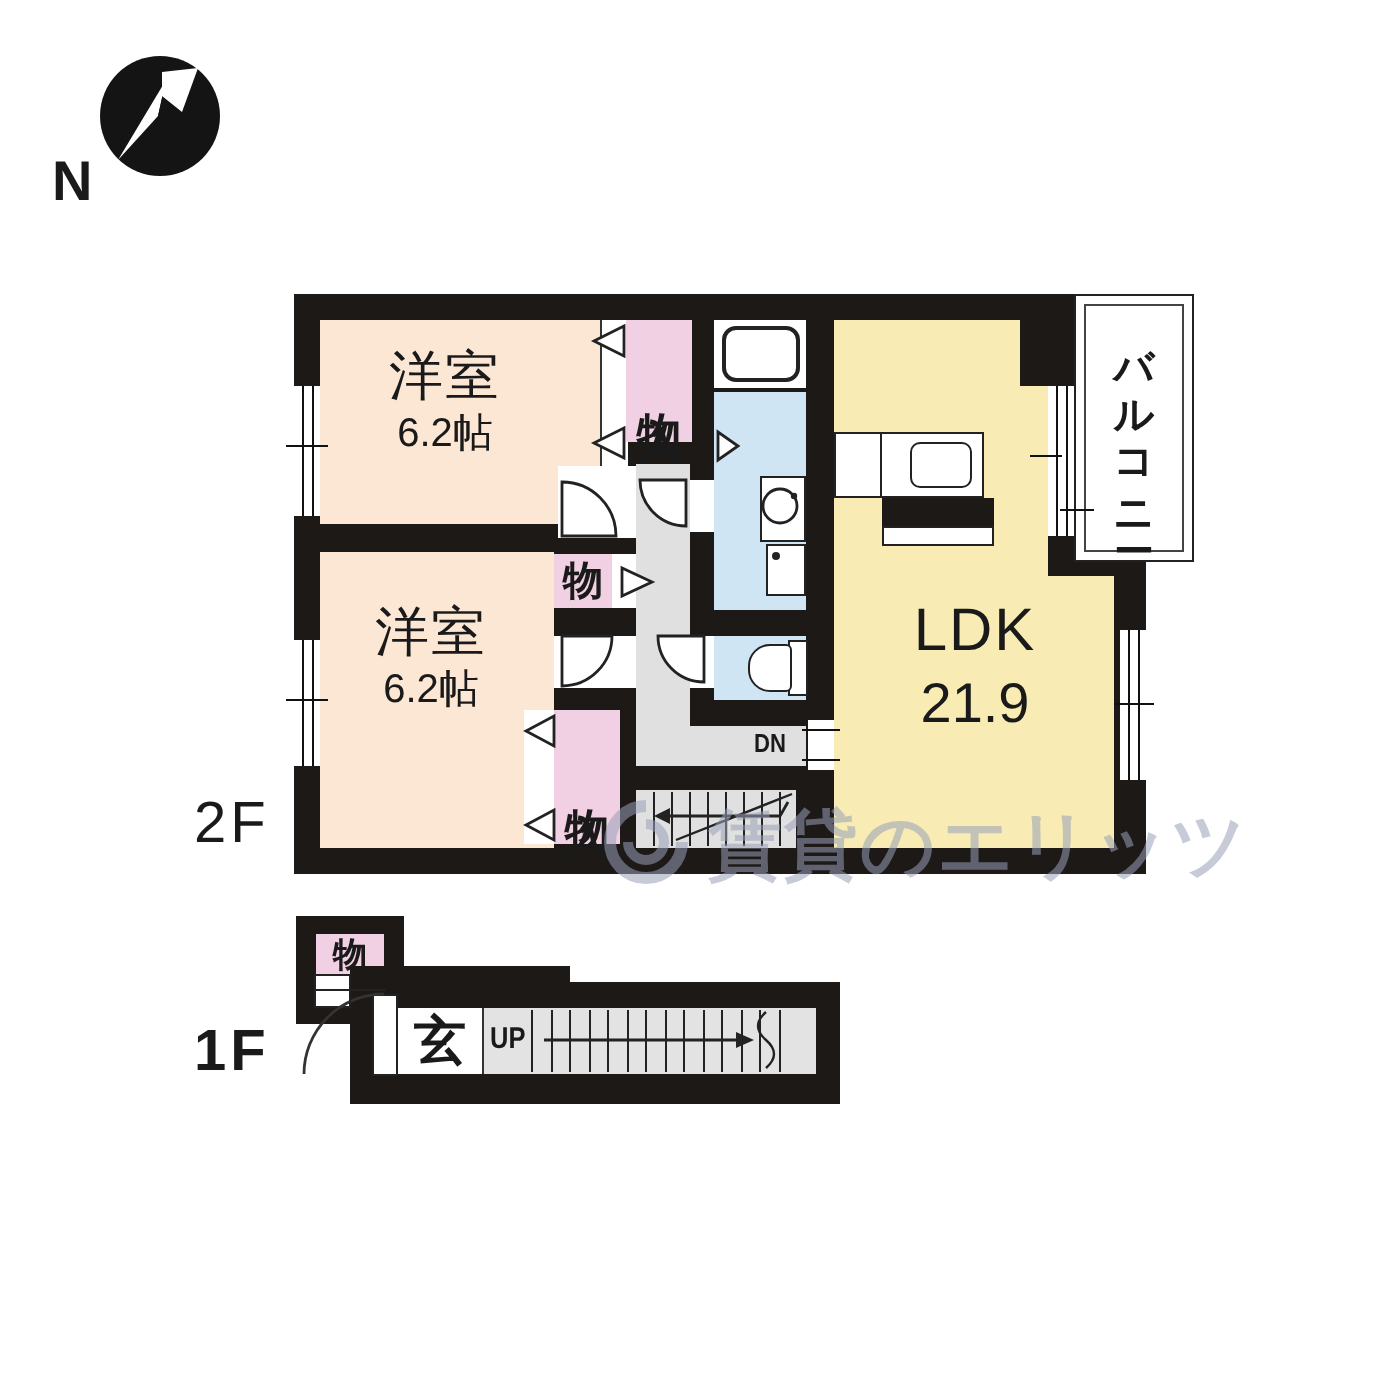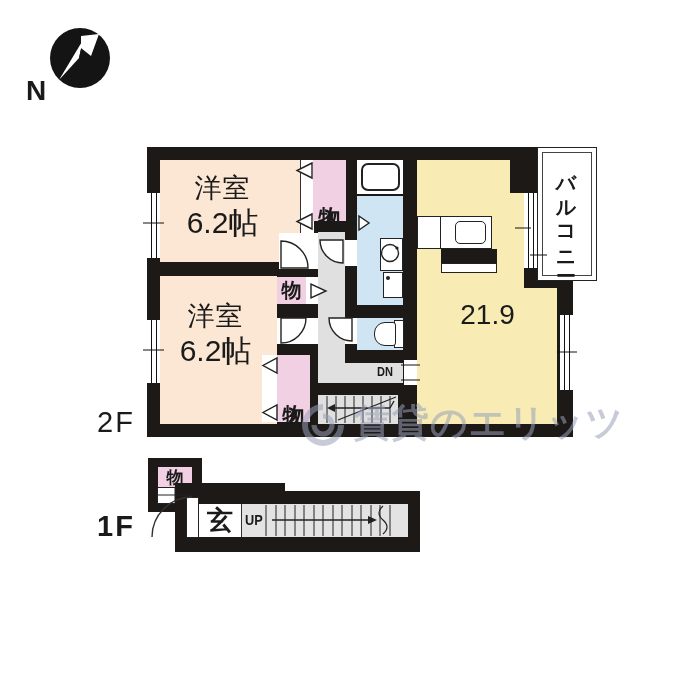--- a/index.html
+++ b/index.html
@@ -10,43 +10,43 @@
   .peach{background:#fbe7d4;}
   .pink{background:#f2d0e3;}
   .yellow{background:#f8ecb4;}
   .blue{background:#cfe5f3;}
   .gray{background:#e0e0e0;}
   .white{background:#ffffff;}
   .fx{position:absolute;background:#fff;border:2px solid #222;box-sizing:border-box;}
   .fx1{position:absolute;background:#fff;border:1.5px solid #222;box-sizing:border-box;}
   .lbl{position:absolute;text-align:center;line-height:1.22;white-space:nowrap;}
   .room-name{font-size:27px;font-weight:500;letter-spacing:1px;display:block;}
-  .room-size{font-size:30px;font-weight:500;display:block;}
+  .room-size{font-size:20px;font-weight:500;display:block;}
   .vtext{writing-mode:vertical-rl;text-orientation:upright;letter-spacing:3px;font-weight:600;}
   .closet-lbl{position:absolute;inset:0;display:flex;align-items:center;justify-content:center;}
   .floor-lbl{position:absolute;font-size:29px;font-weight:500;letter-spacing:2px;}
   .small-b{font-weight:700;transform:scaleX(.85);transform-origin:left center;display:inline-block;}
   .win-v{position:absolute;background:#fff;}
   .win-v i{position:absolute;top:0;bottom:0;width:1.2px;background:#111;}
   svg{position:absolute;left:0;top:0;pointer-events:none;}
-  .wm{position:absolute;left:300px;top:398px;display:flex;align-items:flex-end;opacity:.55;}
+  .wm{position:absolute;left:300px;top:398px;display:flex;align-items:flex-start;opacity:.55;}
   .wm-text{font-size:37px;font-weight:700;color:#99a1b8;letter-spacing:1px;margin-left:8px;}
 </style>
 </head>
 <body>
 
 <svg width="90" height="95" style="left:35px;top:18px;">
   <circle cx="45" cy="40" r="30" fill="#141414"></circle>
   <polygon points="24,62 48,22 44,40" fill="#fff"></polygon>
   <polygon points="48,22 62,30 44,40" fill="#141414"></polygon>
   <polygon points="46,18 64,16 56,38 46,30" fill="#fff"></polygon>
 </svg>
 <div class="lbl" style="left:26px;top:74px;font-size:28px;font-weight:700;">N</div>
 
-<div class="floor-lbl" style="left:97px;top:406px;">2F</div>
+<div class="floor-lbl" style="left:97px;top:396px;">2F</div>
 <div class="floor-lbl" style="left:97px;top:510px;font-weight:bold;">1F</div>
 
 <div class="w" style="left:147px;top:147px;width:426px;height:290px;"></div>
 
 <div class="fill peach" style="left:160px;top:160px;width:140px;height:102px;"></div>
 <div class="fill white" style="left:300px;top:160px;width:13px;height:73px;border-left:1px solid #333;"></div>
 <div class="fill pink" style="left:313px;top:160px;width:33px;height:61px;">
   <span class="closet-lbl vtext" style="font-size:22px;">物入</span>
 </div>
 <div class="fill white" style="left:279px;top:233px;width:39px;height:36px;"></div>
@@ -76,20 +76,21 @@
 <div class="fx1" style="left:380px;top:238px;width:23px;height:33px;"></div>
 <div class="fx1" style="left:383px;top:272px;width:20px;height:26px;"></div>
 <div class="fill blue" style="left:357px;top:318px;width:46px;height:32px;"></div>
 <div class="fx1" style="left:394px;top:320px;width:10px;height:28px;"></div>
 <div class="fx1" style="left:374px;top:322px;width:22px;height:24px;border-radius:11px 3px 3px 11px;"></div>
 
 <div class="fill yellow" style="left:417px;top:160px;width:93px;height:264px;"></div>
 <div class="fill yellow" style="left:510px;top:193px;width:14px;height:231px;"></div>
 <div class="fill yellow" style="left:524px;top:288px;width:33px;height:136px;"></div>
 <div class="lbl" style="left:430px;top:298px;width:115px;">
+  <span class="room-name" style="font-size:30px;">LDK</span>
   <span class="room-size" style="font-size:28px;">21.9</span>
 </div>
 <div class="fx1" style="left:417px;top:216px;width:75px;height:33px;">
   <div style="position:absolute;left:22px;top:0;bottom:0;width:1px;background:#222;"></div>
 </div>
 <div class="fx1" style="left:455px;top:221px;width:31px;height:23px;border-radius:5px;"></div>
 <div class="w" style="left:441px;top:249px;width:56px;height:14px;"></div>
 <div class="fx1" style="left:441px;top:263px;width:56px;height:10px;border-width:1px;"></div>
 <div class="fill white" style="left:404px;top:360px;width:13px;height:25px;"></div>
 

